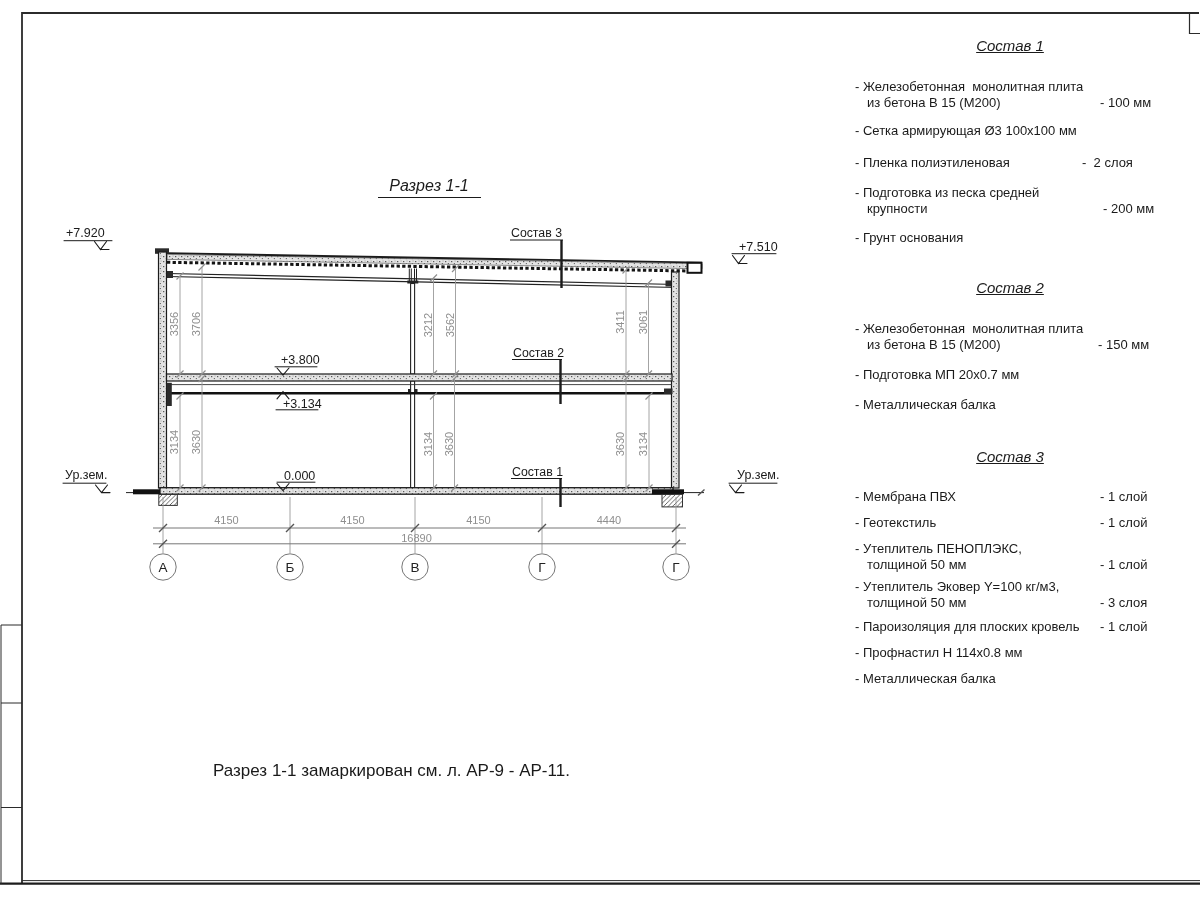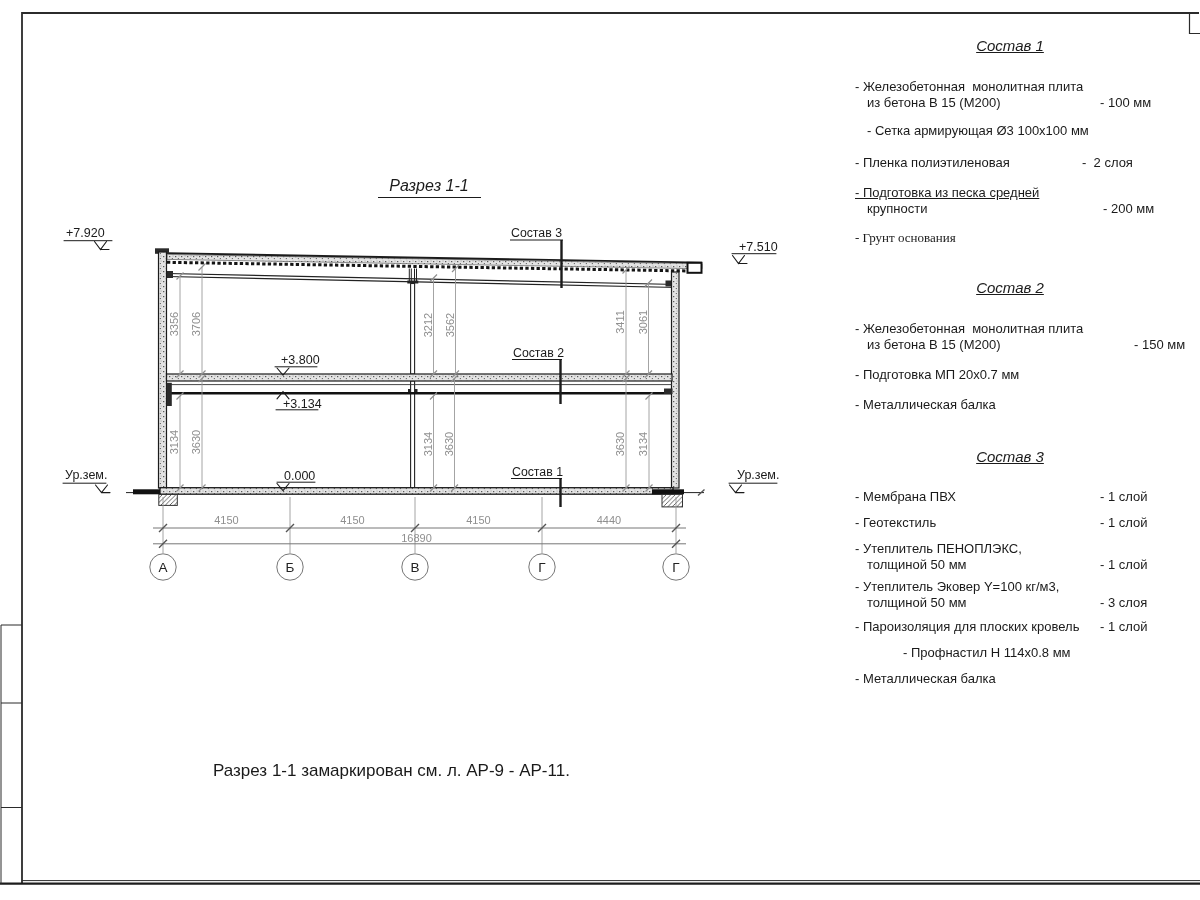--- a/index.html
+++ b/index.html
@@ -175,47 +175,47 @@
     <text class="at" x="542" y="571.8" text-anchor="middle">Г</text>
     <text class="at" x="676" y="571.8" text-anchor="middle">Г</text>
   </g>
 </svg>
 
 <div>
   <div class="abs sec-title" style="left:900px;top:37px;">Состав 1</div>
   <div class="abs it" style="left:855px;top:79px;">- Железобетонная  монолитная плита</div>
   <div class="abs it" style="left:867px;top:95px;">из бетона В 15 (М200)</div>
   <div class="abs it" style="left:1100px;top:95px;">- 100 мм</div>
-  <div class="abs it" style="left:855px;top:123px;margin-left:12px;">- Сетка армирующая Ø3 100х100 мм</div>
+  <div class="abs it" style="left:855px;top:123px;">- Сетка армирующая Ø3 100х100 мм</div>
   <div class="abs it" style="left:855px;top:155px;text-align:center;">- Пленка полиэтиленовая</div>
   <div class="abs it" style="left:1082px;top:155px;">-  2 слоя</div>
-  <div class="abs it" style="left:855px;top:185px;text-decoration:underline;">- Подготовка из песка средней</div>
+  <div class="abs it" style="left:855px;top:185px;">- Подготовка из песка средней</div>
   <div class="abs it" style="left:867px;top:201px;">крупности</div>
   <div class="abs it" style="left:1103px;top:201px;">- 200 мм</div>
-  <div class="abs it" style="left:855px;top:230px;font-family:Liberation Serif, serif;">- Грунт основания</div>
+  <div class="abs it" style="left:855px;top:230px;">- Грунт основания</div>
 
   <div class="abs sec-title" style="left:900px;top:279px;">Состав 2</div>
   <div class="abs it" style="left:855px;top:321px;">- Железобетонная  монолитная плита</div>
   <div class="abs it" style="left:867px;top:337px;">из бетона В 15 (М200)</div>
-  <div class="abs it" style="left:1098px;top:337px;margin-left:36px;">- 150 мм</div>
+  <div class="abs it" style="left:1098px;top:337px;">- 150 мм</div>
   <div class="abs it" style="left:855px;top:367px;">- Подготовка МП 20х0.7 мм</div>
   <div class="abs it" style="left:855px;top:397px;">- Металлическая балка</div>
 
   <div class="abs sec-title" style="left:900px;top:448px;">Состав 3</div>
   <div class="abs it" style="left:855px;top:489px;">- Мембрана ПВХ</div>
   <div class="abs it" style="left:1100px;top:489px;">- 1 слой</div>
   <div class="abs it" style="left:855px;top:515px;">- Геотекстиль</div>
   <div class="abs it" style="left:1100px;top:515px;">- 1 слой</div>
   <div class="abs it" style="left:855px;top:541px;">- Утеплитель ПЕНОПЛЭКС,</div>
   <div class="abs it" style="left:867px;top:557px;">толщиной 50 мм</div>
   <div class="abs it" style="left:1100px;top:557px;">- 1 слой</div>
   <div class="abs it" style="left:855px;top:579px;">- Утеплитель Эковер Y=100 кг/м3,</div>
   <div class="abs it" style="left:867px;top:595px;">толщиной 50 мм</div>
   <div class="abs it" style="left:1100px;top:595px;text-align:center;">- 3 слоя</div>
   <div class="abs it" style="left:855px;top:619px;">- Пароизоляция для плоских кровель</div>
   <div class="abs it" style="left:1100px;top:619px;">- 1 слой</div>
-  <div class="abs it" style="left:855px;top:645px;margin-left:48px;">- Профнастил Н 114х0.8 мм</div>
+  <div class="abs it" style="left:855px;top:645px;">- Профнастил Н 114х0.8 мм</div>
   <div class="abs it" style="left:855px;top:671px;">- Металлическая балка</div>
 </div>
 
 <div class="abs note" style="left:213px;top:761px;">Разрез 1-1 замаркирован см. л. АР-9 - АР-11.</div>
 
 </div>
 
 </body></html>

